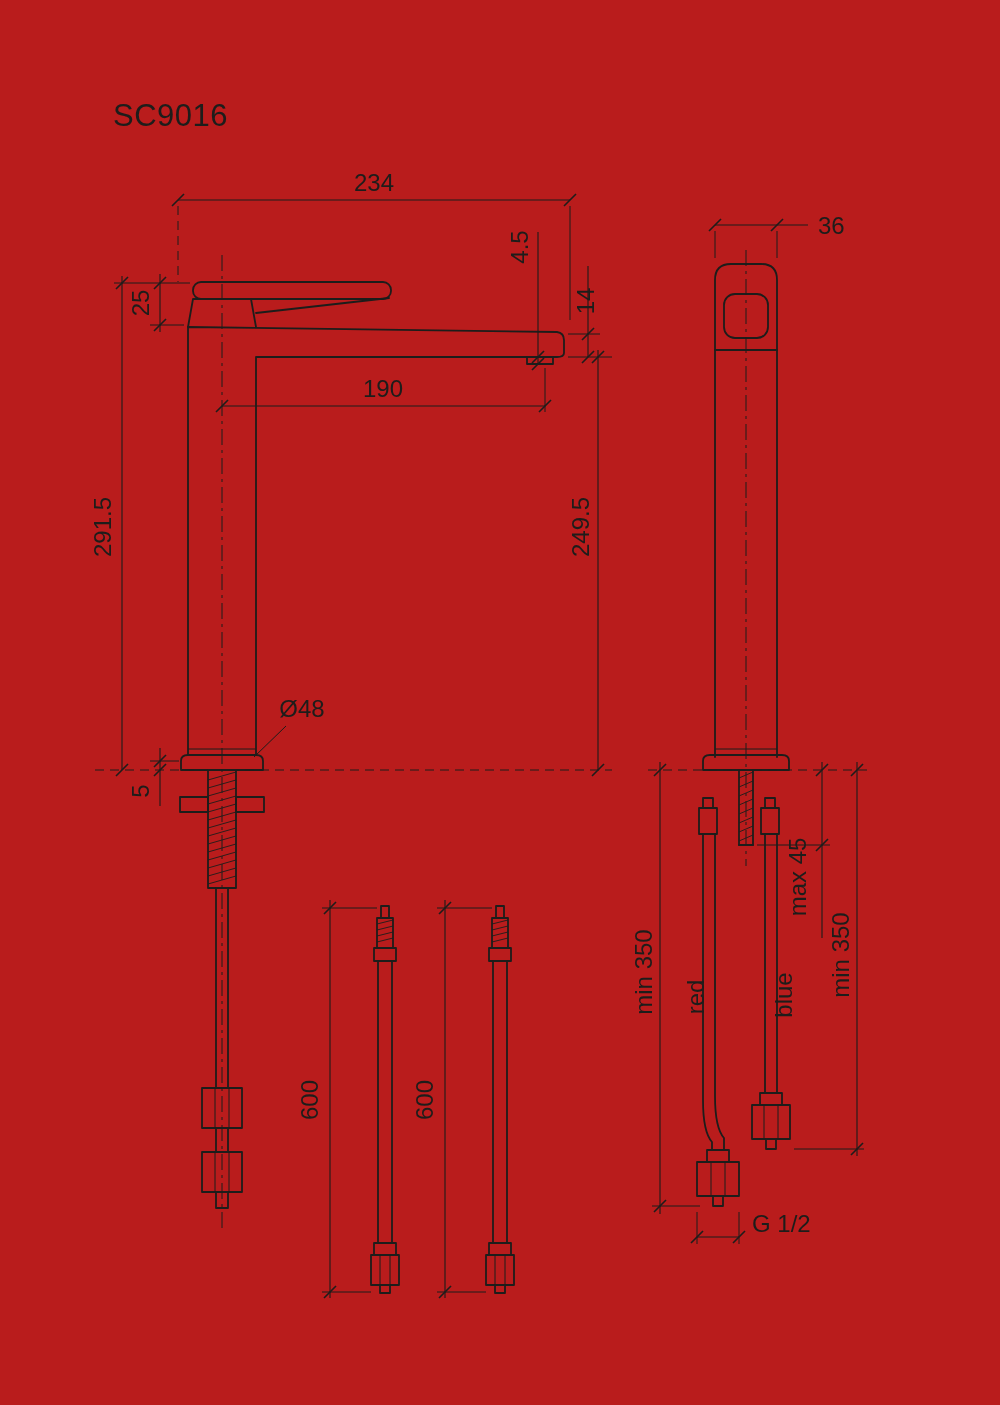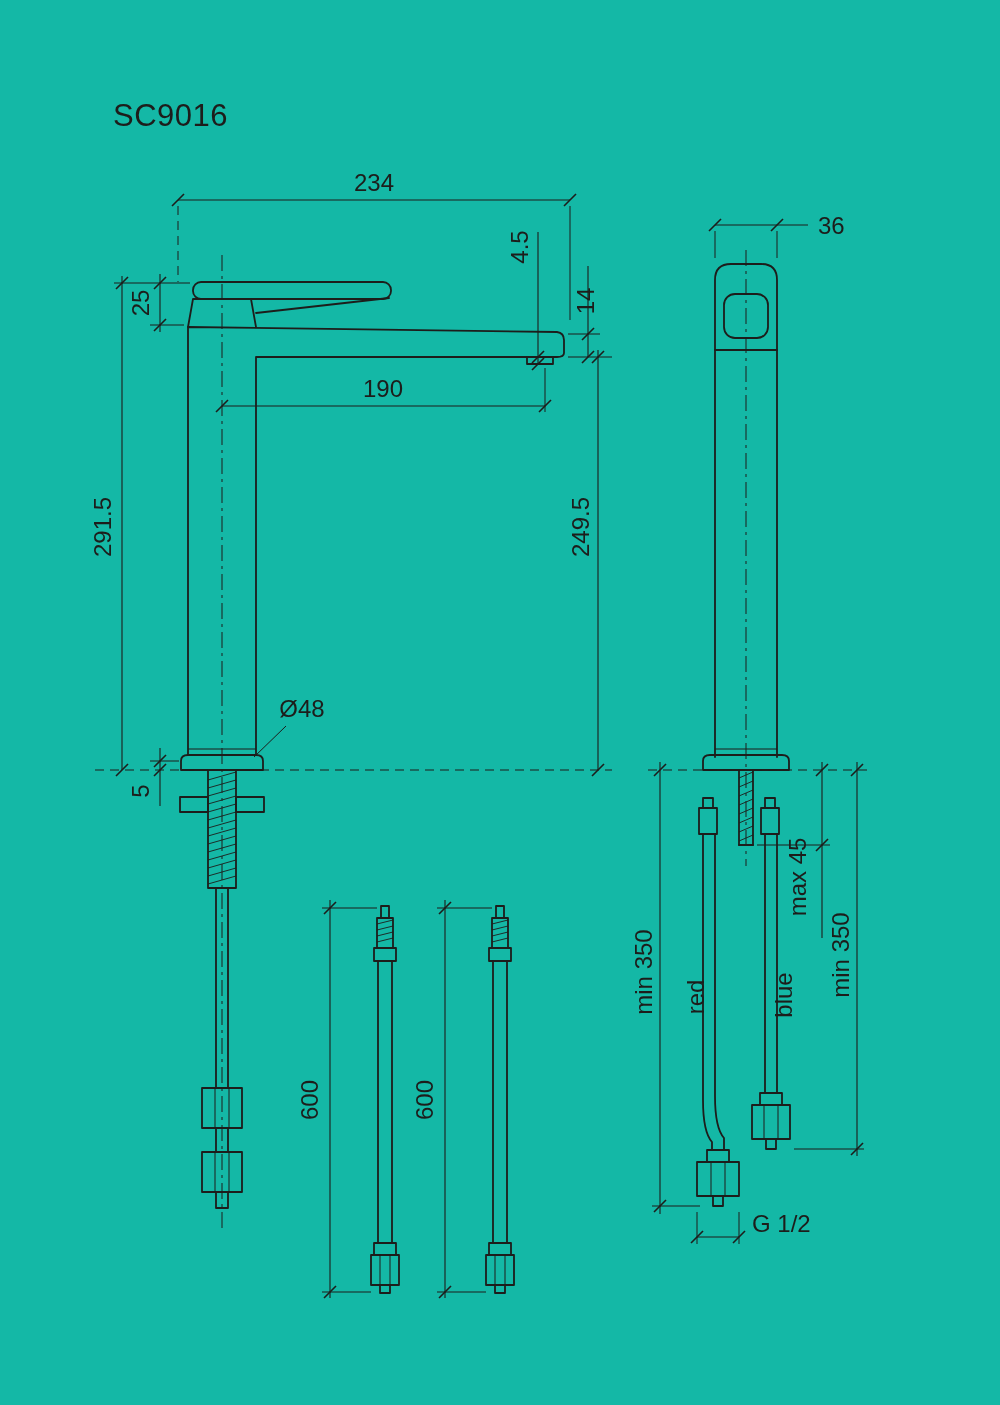--- a/index.html
+++ b/index.html
@@ -1,16 +1,16 @@
 <!DOCTYPE html>
 <html><head>
 <meta charset="utf-8">
 <style>
   html,body{margin:0;padding:0;background:#ffffff;}
-  .sheet{width:1000px;height:1405px;background:#14b8a6;position:relative;overflow:hidden;
+  .sheet{width:1000px;height:1405px;background:#b91c1c;position:relative;overflow:hidden;
          font-family:"Liberation Sans", sans-serif;}
   svg{display:block;}
   .obj{fill:none;stroke:#1d1d1b;stroke-width:1.8;stroke-linejoin:round;stroke-linecap:round;}
   .thin{fill:none;stroke:#1d1d1b;stroke-width:1;}
   .dimline{fill:none;stroke:#1d1d1b;stroke-width:1.1;}
   .dash{stroke-dasharray:9 6;}
   .cdash{fill:none;stroke:#1d1d1b;stroke-width:1;stroke-dasharray:16 5 3 5;}
   .tick{stroke:#1d1d1b;stroke-width:1.6;}
   .hatch{stroke:#1d1d1b;stroke-width:.9;}
   .dim{font-family:"Liberation Sans",sans-serif;font-size:24px;fill:#1d1d1b;}

